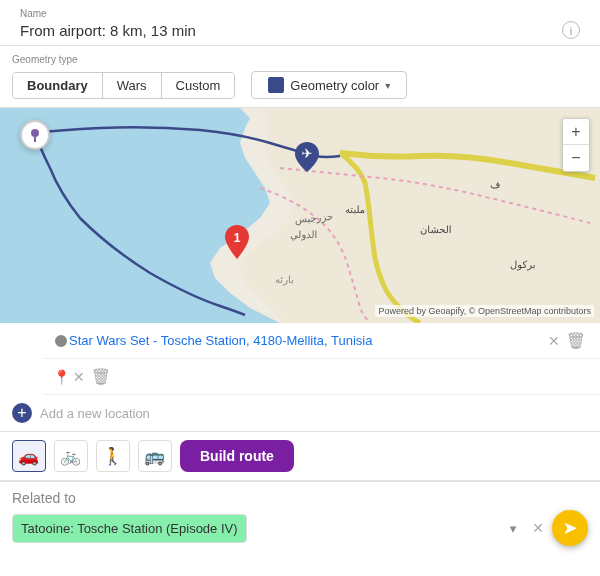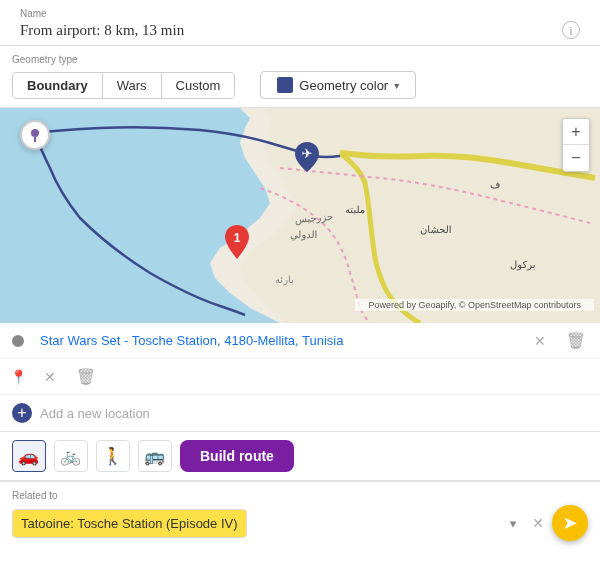--- a/index.html
+++ b/index.html
@@ -23,21 +23,20 @@
       margin-bottom: 2px;
     }
     .name-row {
       display: flex;
       align-items: center;
       justify-content: space-between;
     }
     .name-value {
       font-size: 15px;
       color: #333;
-      font-family: Liberation Serif, serif;
     }
     .info-icon {
       width: 18px;
       height: 18px;
       border-radius: 50%;
       border: 1.5px solid #bbb;
       display: flex;
       align-items: center;
       justify-content: center;
       font-size: 11px;
@@ -52,21 +51,21 @@
       border-bottom: 1px solid #e0e0e0;
     }
     .geometry-label {
       font-size: 10px;
       color: #888;
       margin-bottom: 6px;
     }
     .geometry-controls {
       display: flex;
       align-items: center;
-      gap: 25px;
+      gap: 16px;
     }
     .type-btn-group {
       display: flex;
       border: 1px solid #ccc;
       border-radius: 4px;
       overflow: hidden;
     }
     .type-btn {
       padding: 5px 14px;
       background: #fff;
@@ -146,26 +145,26 @@
       display: flex;
       align-items: center;
       justify-content: center;
       border-bottom: 1px solid #ddd;
     }
     .zoom-btn:last-child { border-bottom: none; }
 
     
     .map-attribution {
       position: absolute;
-      bottom: 12px;
+      bottom: 6px;
       right: 6px;
       font-size: 9px;
       color: #555;
       background: rgba(255,255,255,0.7);
-      padding: 1px 13px;
+      padding: 1px 3px;
     }
 
     
     .pin-location {
       position: absolute;
       top: 12px;
       left: 20px;
     }
     .pin-circle {
       width: 30px;
@@ -199,21 +198,22 @@
     
     .locations-section {
       padding: 0;
       border-bottom: 1px solid #e0e0e0;
     }
     .location-item {
       display: flex;
       align-items: center;
       padding: 8px 12px;
       border-bottom: 1px solid #f0f0f0;
-      gap: 16px;
+      gap: 2px;
+      margin-left: 43px;
     }
     .location-dot {
       width: 12px;
       height: 12px;
       border-radius: 50%;
       border: 2px solid #bbb;
       flex-shrink: 0;
       background: #fff;
     }
     .location-dot.filled {
@@ -316,37 +316,37 @@
       font-weight: 600;
       cursor: pointer;
     }
 
     
     .related-section {
       padding: 8px 12px;
       border-top: 1px solid #e0e0e0;
     }
     .related-label {
-      font-size: 10px;
+      font-size: 14px;
       color: #888;
       margin-bottom: 4px;
     }
     .related-row {
       display: flex;
       align-items: center;
       gap: 6px;
     }
     .related-select {
       flex: 1;
       border: 1px solid #ddd;
       border-radius: 4px;
       padding: 6px 8px;
       font-size: 13px;
       color: #333;
-      background: #fde047;
+      background: #86efac;
       appearance: none;
       cursor: pointer;
     }
     .related-select-wrapper {
       flex: 1;
       position: relative;
     }
     .related-select-wrapper::after {
       content: '▾';
       position: absolute;

